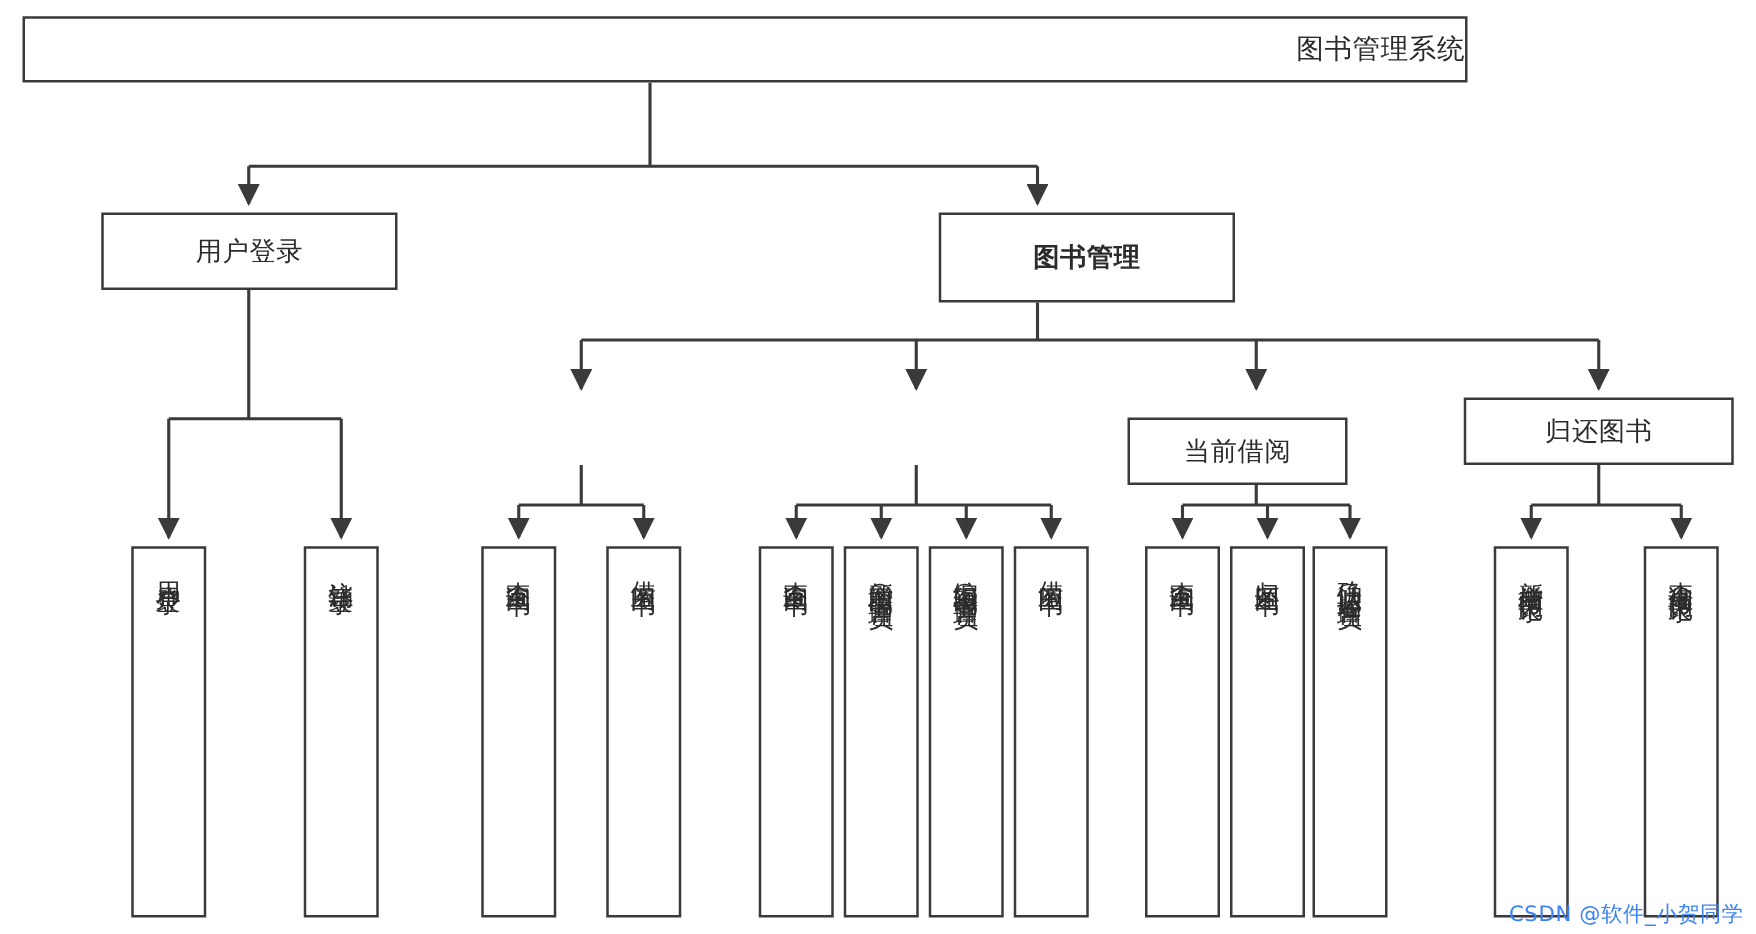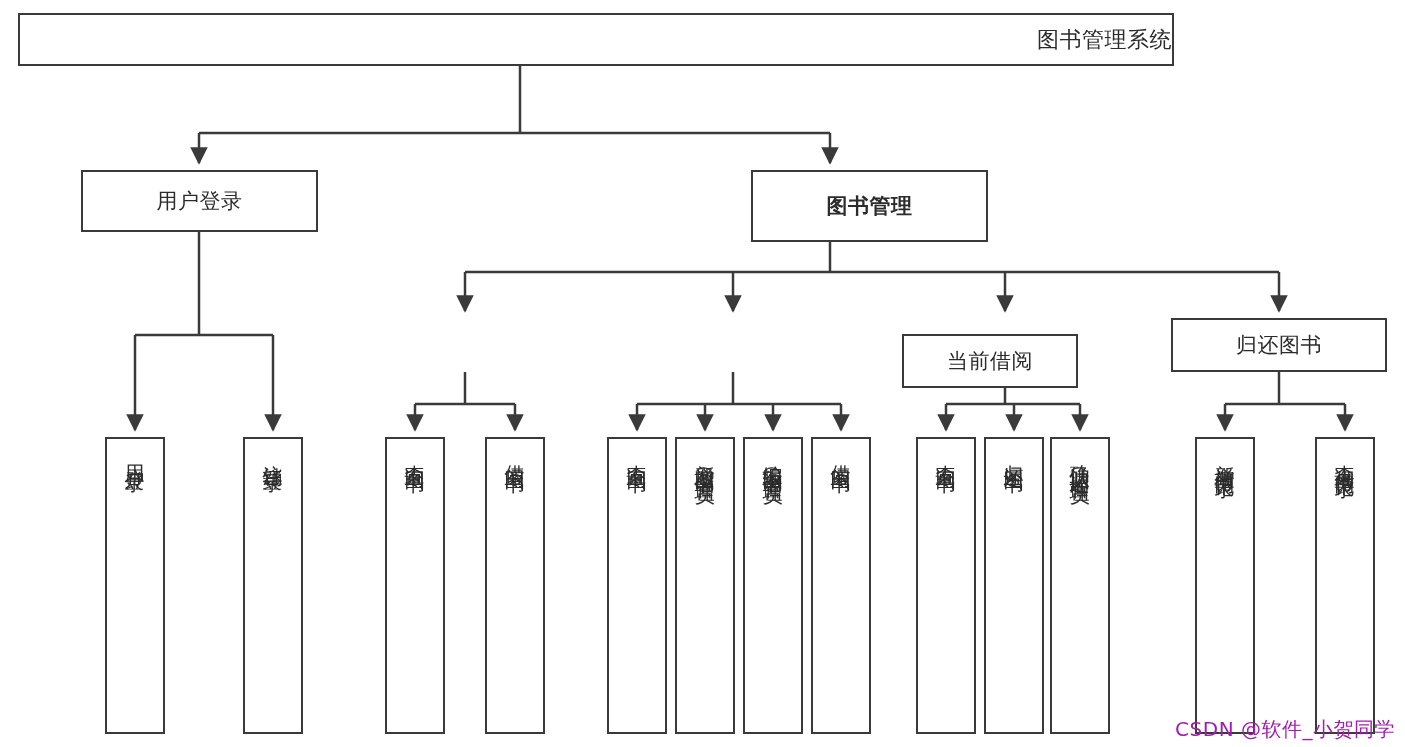--- a/index.html
+++ b/index.html
@@ -56,22 +56,22 @@
     text-orientation: upright;
     font-size: 20px;
     letter-spacing: 3px;
     line-height: 1;
     white-space: normal;
   }
   #watermark {
     position: absolute;
     right: 10px;
     bottom: 4px;
-    font-size: 20px;
-    color: #a21caf;
+    font-size: 17px;
+    color: #3b82f6;
     letter-spacing: 0.5px;
     z-index: 5;
     white-space: nowrap;
     pointer-events: none;
   }
 </style>
 </head>
 <body>
 
 <div id="diagram-canvas">

